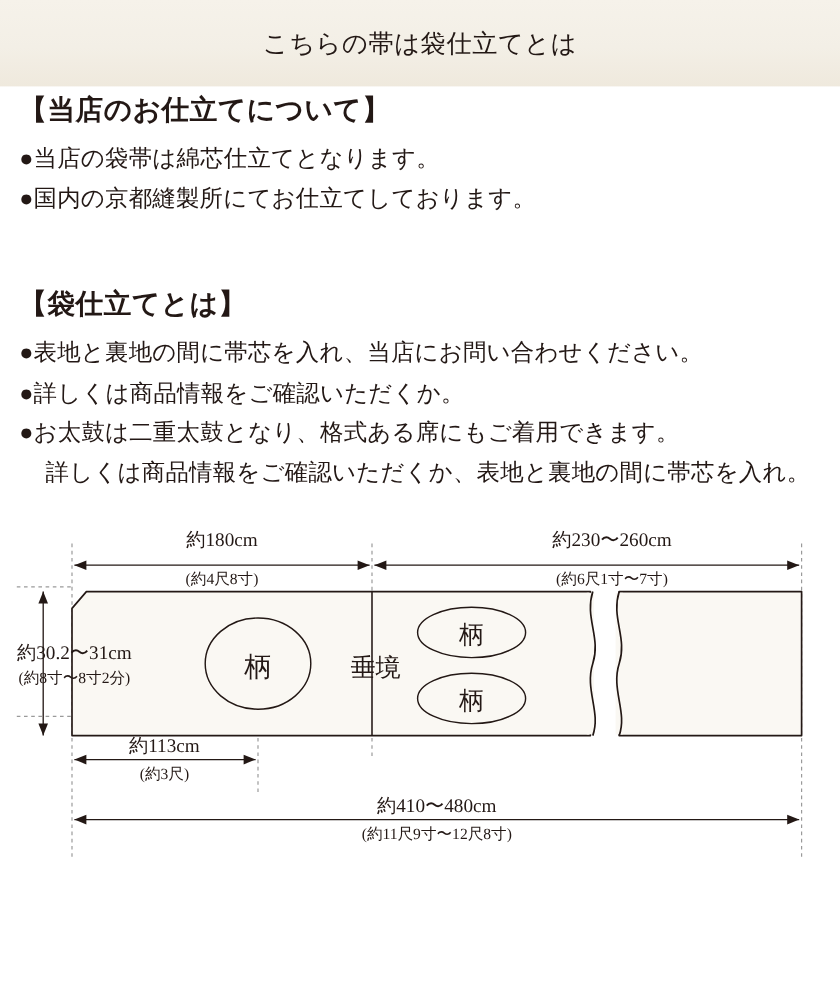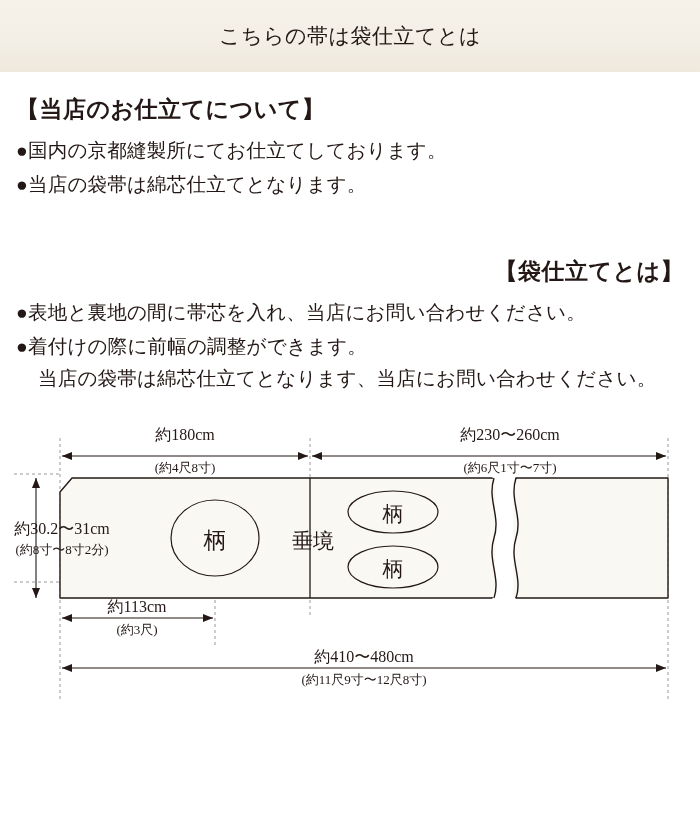--- a/index.html
+++ b/index.html
@@ -40,33 +40,32 @@
   .header-strong {
     font-size: 29px;
     font-weight: bold;
     letter-spacing: 0.5px;
     color: #231815;
     padding: 0 2px;
   }
 
   
   .content {
-    padding: 22px 16px 0 16px;
+    padding: 4px 16px 0 16px;
     box-sizing: border-box;
   }
   .section-title {
     font-size: 23px;
     font-weight: bold;
     letter-spacing: 0.5px;
     margin: 0 0 10px 0;
     color: #231815;
   }
   .section-title.second {
     margin-top: 56px;
-    text-align: right;
   }
   .bullet-line {
     font-size: 19.5px;
     line-height: 1.62;
     letter-spacing: 0.2px;
     margin: 0 0 2px 0;
     color: #231815;
   }
   .sub-line {
     font-size: 19.5px;
@@ -96,27 +95,28 @@
 <div class="header">
   <div class="header-line">
     <span class="header-small">こちらの帯は</span>
     <span class="header-small">袋仕立てとは</span>
   </div>
 </div>
 
 <div class="content">
 
   <h2 class="section-title">【当店のお仕立てについて】</h2>
+  <p class="bullet-line">●当店の袋帯は綿芯仕立てとなります。</p>
   <p class="bullet-line">●国内の京都縫製所にてお仕立てしております。</p>
-  <p class="bullet-line">●当店の袋帯は綿芯仕立てとなります。</p>
 
   <h2 class="section-title second">【袋仕立てとは】</h2>
   <p class="bullet-line">●表地と裏地の間に帯芯を入れ、当店にお問い合わせください。</p>
-  <p class="bullet-line">●着付けの際に前幅の調整ができます。</p>
-  <p class="sub-line">当店の袋帯は綿芯仕立てとなります、当店にお問い合わせください。</p>
+  <p class="bullet-line">●詳しくは商品情報をご確認いただくか。</p>
+  <p class="bullet-line">●お太鼓は二重太鼓となり、格式ある席にもご着用できます。</p>
+  <p class="sub-line">詳しくは商品情報をご確認いただくか、表地と裏地の間に帯芯を入れ。</p>
 
 </div>
 
 <div class="diagram-wrap">
   <svg width="700" height="300" viewBox="0 0 700 300" xmlns="http://www.w3.org/2000/svg">
 
     <g stroke="#9a9a9a" stroke-width="1" stroke-dasharray="3,3">
       <line x1="60" y1="20" x2="60" y2="282"></line>
       <line x1="310" y1="20" x2="310" y2="200"></line>
       <line x1="668" y1="20" x2="668" y2="282"></line>

